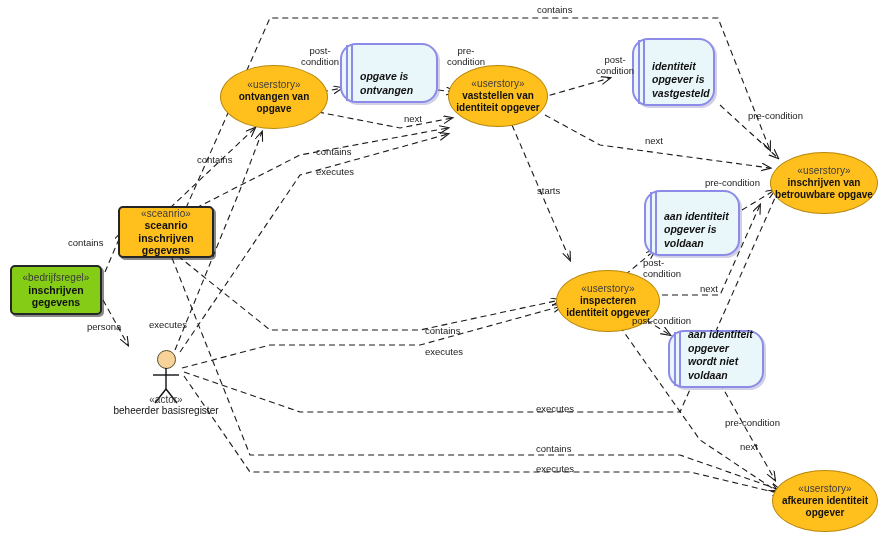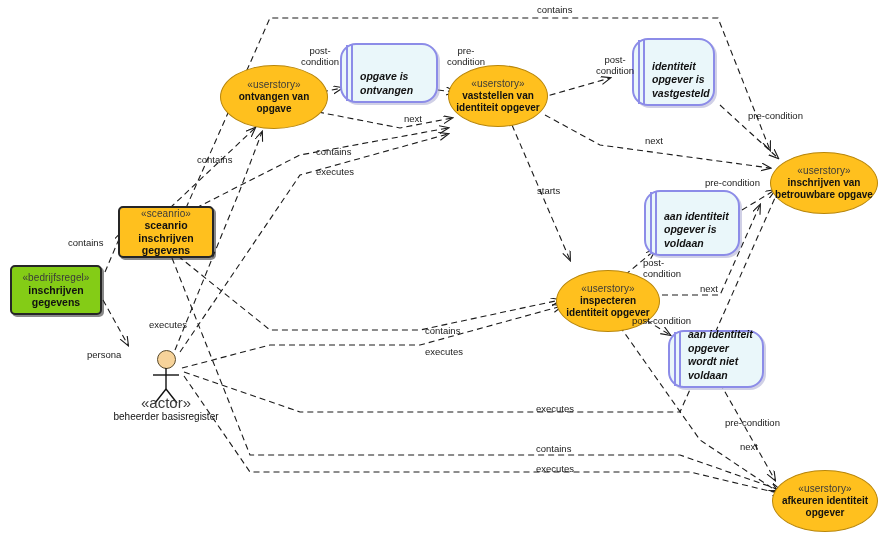--- a/index.html
+++ b/index.html
@@ -56,21 +56,21 @@
 
   
   .actor{position:absolute;}
   .actor .head{
     width:17px;height:17px;border-radius:50%;
     background:#f7d39a;border:1.5px solid #5a4a2a;
     position:absolute;left:50%;margin-left:-9px;top:0;
   }
   .actor .acaption{position:absolute;top:44px;left:50%;transform:translateX(-50%);
     white-space:nowrap;text-align:center;}
-  .actor .acaption .st{font-size:15px;color:#3a3a3a;display:block;}
+  .actor .acaption .st{font-size:10px;color:#3a3a3a;display:block;}
   .actor .acaption .nm{font-size:10px;font-weight:normal;color:#111;display:block;}
 
   .elabel{
     position:absolute;font-size:9.5px;color:#1a1a1a;white-space:pre-line;
     line-height:1.12;
   }
 </style>
 </head>
 <body>
 
@@ -233,21 +233,21 @@
   <div class="elabel" style="left:705px;top:178px;">pre-condition</div>
   <div class="elabel" style="left:537px;top:186px;">starts</div>
   <div class="elabel" style="left:643px;top:258px;">post-
 condition</div>
   <div class="elabel" style="left:700px;top:284px;">next</div>
   <div class="elabel" style="left:632px;top:316px;">post-condition</div>
 
   <div class="elabel" style="left:425px;top:326px;">contains</div>
   <div class="elabel" style="left:425px;top:347px;">executes</div>
   <div class="elabel" style="left:149px;top:320px;">executes</div>
-  <div class="elabel" style="left:87px;top:350px;">persona</div>
+  <div class="elabel" style="left:87px;top:322px;">persona</div>
 
   <div class="elabel" style="left:536px;top:404px;">executes</div>
   <div class="elabel" style="left:725px;top:418px;">pre-condition</div>
   <div class="elabel" style="left:740px;top:442px;">next</div>
   <div class="elabel" style="left:536px;top:444px;">contains</div>
   <div class="elabel" style="left:536px;top:464px;">executes</div>
 
 </div>
 
 </body></html>

